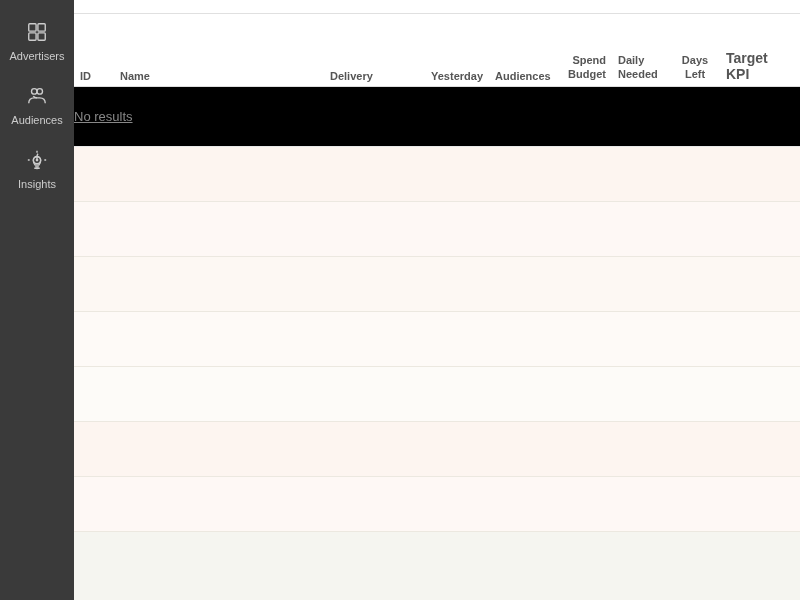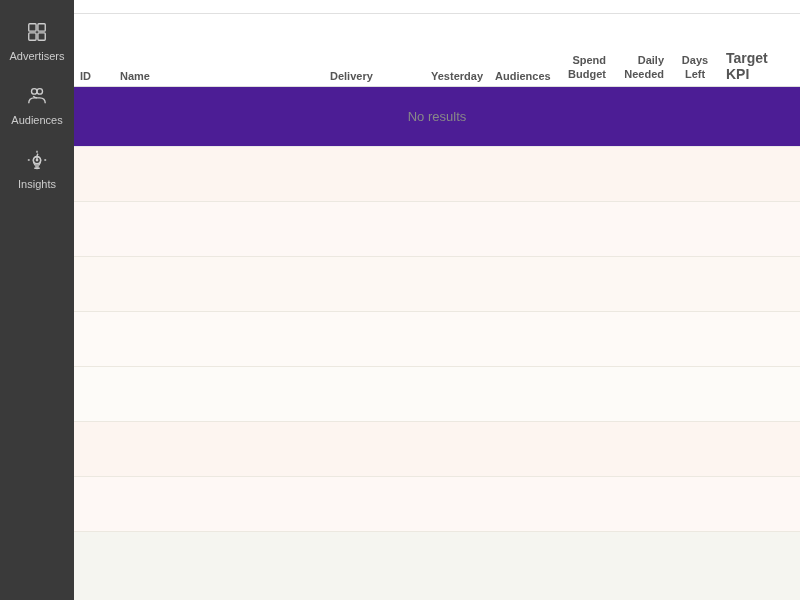--- a/index.html
+++ b/index.html
@@ -155,21 +155,20 @@
       line-height: 1.3;
     }
 
     .col-daily {
       width: 58px;
       flex-shrink: 0;
       padding: 0 6px;
       font-size: 11px;
       color: #555;
       font-weight: 600;
-      text-align: right;
       line-height: 1.3;
     }
 
     .col-days {
       width: 50px;
       flex-shrink: 0;
       padding: 0 6px;
       font-size: 11px;
       color: #555;
       font-weight: 600;
@@ -182,28 +181,28 @@
       width: 80px;
       flex-shrink: 0;
       padding: 0 6px;
       font-size: 14px;
       color: #555;
       font-weight: 600;
     }
 
     
     .no-results-row {
-      background: #4c1d95;
-      display: flex;
-      align-items: center;
-      justify-content: center;
+      background: #000000;
+      display: flex;
+      align-items: center;
       height: 60px;
       border-bottom: 1px solid #e8e8e8;
       color: #888;
       font-size: 13px;
+      text-decoration: underline;
     }
 
     
     .color-row {
       height: 55px;
       border-bottom: 1px solid #ece8e0;
     }
 
     .row-light-pink { background: #fdf5f0; }
     .row-lighter-pink { background: #fef8f5; }

